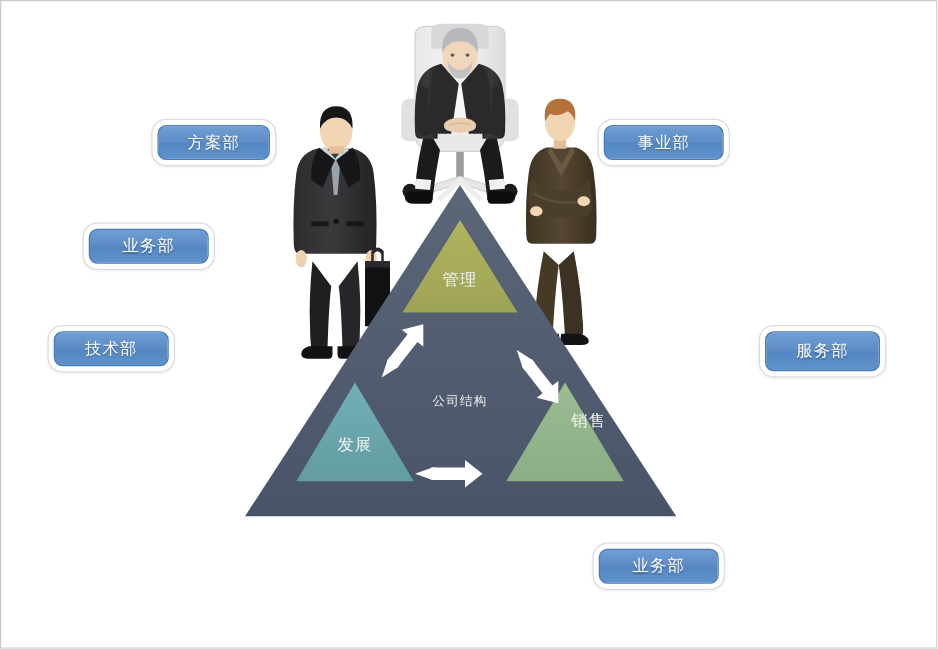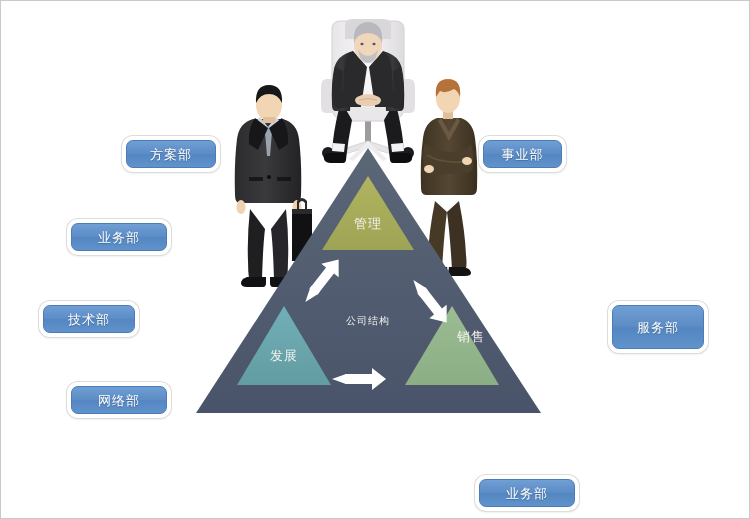--- a/index.html
+++ b/index.html
@@ -37,21 +37,20 @@
     line-height:1;
     letter-spacing:1px;
     text-align:center;
     display:flex;
     align-items:center;
     justify-content:center;
     box-shadow:0 0 0 4px #ffffff, 0 0 0 5px #dcdcdc, 0 1px 2px 5px rgba(0,0,0,0.06);
     text-shadow:0 1px 1px rgba(0,0,0,0.25);
     cursor:pointer;
     user-select:none;
-    margin-top:40px;
   }
   .tri-label{
     position:absolute;
     color:#f2f2ef;
     font-size:13px;
     letter-spacing:1px;
     text-align:center;
     white-space:nowrap;
     user-select:none;
   }
@@ -248,25 +247,24 @@
     <div class="tri-label" style="left:250px;top:346px;width:66px;">发展</div>
 
     <div class="tri-label" style="left:418px;top:327px;width:66px;text-align:right;">销售</div>
 
     <div class="dept" style="left:125px;top:99px;width:90px;height:28px;">方案部</div>
 
     <div class="dept" style="left:70px;top:182px;width:96px;height:28px;">业务部</div>
 
     <div class="dept" style="left:42px;top:264px;width:92px;height:28px;">技术部</div>
 
-    <div class="dept" style="left:70px;top:345px;width:96px;height:28px;">网络部</div>
-
-    <div class="dept" style="left:482px;top:99px;width:79px;height:28px;">事业部</div>
-
-
-    <div class="dept" style="left:611px;top:264px;width:92px;height:44px;">服务部</div>
+
+    <div class="dept" style="left:482px;top:99px;width:96px;height:28px;">事业部</div>
+
+
+    <div class="dept" style="left:611px;top:264px;width:92px;height:32px;">服务部</div>
 
 
 
     <div class="dept" style="left:478px;top:438px;width:96px;height:28px;">业务部</div>
 
   </div>
 </div>
 
 </body></html>

